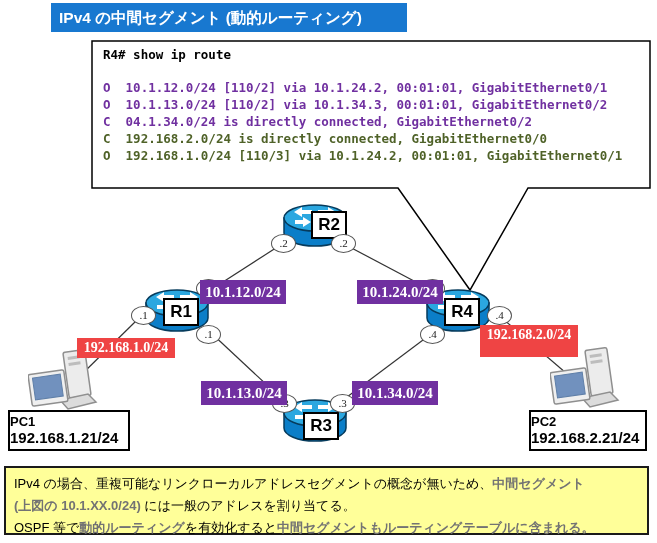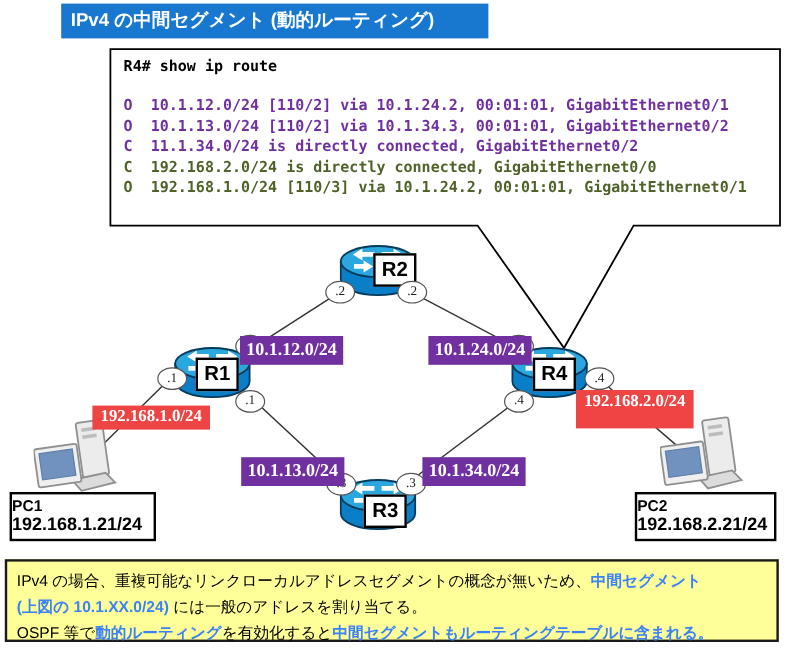--- a/index.html
+++ b/index.html
@@ -42,21 +42,21 @@
   
   .pcbox{position:absolute;background:#fff;border:2px solid #000;text-align:left;z-index:3;
          padding-top:2px;}
   .pcbox .pcname{font:bold 13px "Liberation Sans",sans-serif;color:#000;line-height:15px;}
   .pcbox .pcip{font:bold 15px "Liberation Sans",sans-serif;color:#000;line-height:17px;}
 
   
   .note{position:absolute;left:4px;top:466px;width:633px;height:60px;background:#FFFF99;
         border:2px solid #1a1a1a;z-index:5;padding:5px 0 0 8px;}
   .note-line{font:13px "Liberation Sans",sans-serif;color:#000;line-height:22px;white-space:nowrap;}
-  .note .red{color:#3b82f6;font-weight:bold;margin-top:15px;}
+  .note .red{color:#737373;font-weight:bold;margin-top:15px;}
 </style>
 </head>
 <body>
 
 <div id="canvas">
 
   <svg id="baselayer" width="657" height="543" viewBox="0 0 657 543">
 
     <path d="M92,41 H650 V188 H528 L470,290 L398,188 H92 Z" fill="#ffffff" stroke="#000" stroke-width="1.5"></path>
 
@@ -67,21 +67,21 @@
     <line x1="136" y1="321" x2="80" y2="376" stroke="#333" stroke-width="1.2"></line>
     <line x1="503" y1="319" x2="566" y2="373" stroke="#333" stroke-width="1.2"></line>
   </svg>
 
   <div class="titlebar">IPv4 の中間セグメント (動的ルーティング)</div>
 
   <div class="cmdline">R4# show ip route</div>
   <div class="routes">
     <div class="route intermediate">O  10.1.12.0/24 [110/2] via 10.1.24.2, 00:01:01, GigabitEthernet0/1</div>
     <div class="route intermediate">O  10.1.13.0/24 [110/2] via 10.1.34.3, 00:01:01, GigabitEthernet0/2</div>
-    <div class="route intermediate">C  11.1.34.0/24 is directly connected, GigabitEthernet0/2</div>
+    <div class="route intermediate">C  04.1.34.0/24 is directly connected, GigabitEthernet0/2</div>
     <div class="route edge">C  192.168.2.0/24 is directly connected, GigabitEthernet0/0</div>
     <div class="route edge">O  192.168.1.0/24 [110/3] via 10.1.24.2, 00:01:01, GigabitEthernet0/1</div>
   </div>
 
   <div class="icon" style="left:144px;top:288px">
     <svg width="66" height="46" viewBox="0 0 66 46">
       <path d="M2,15 L2,30 A31,13 0 0 0 64,30 L64,15 Z" fill="#0B7EC8" stroke="#063B5C" stroke-width="1.5"></path>
       <ellipse cx="33" cy="15" rx="31" ry="13" fill="#2BA7E0" stroke="#063B5C" stroke-width="1.5"></ellipse>
       <polygon points="30,7 20,7 20,4 12,9 20,14 20,11 30,11" fill="#fff"></polygon>
       <polygon points="36,7 46,7 46,4 54,9 46,14 46,11 36,11" fill="#fff"></polygon>

